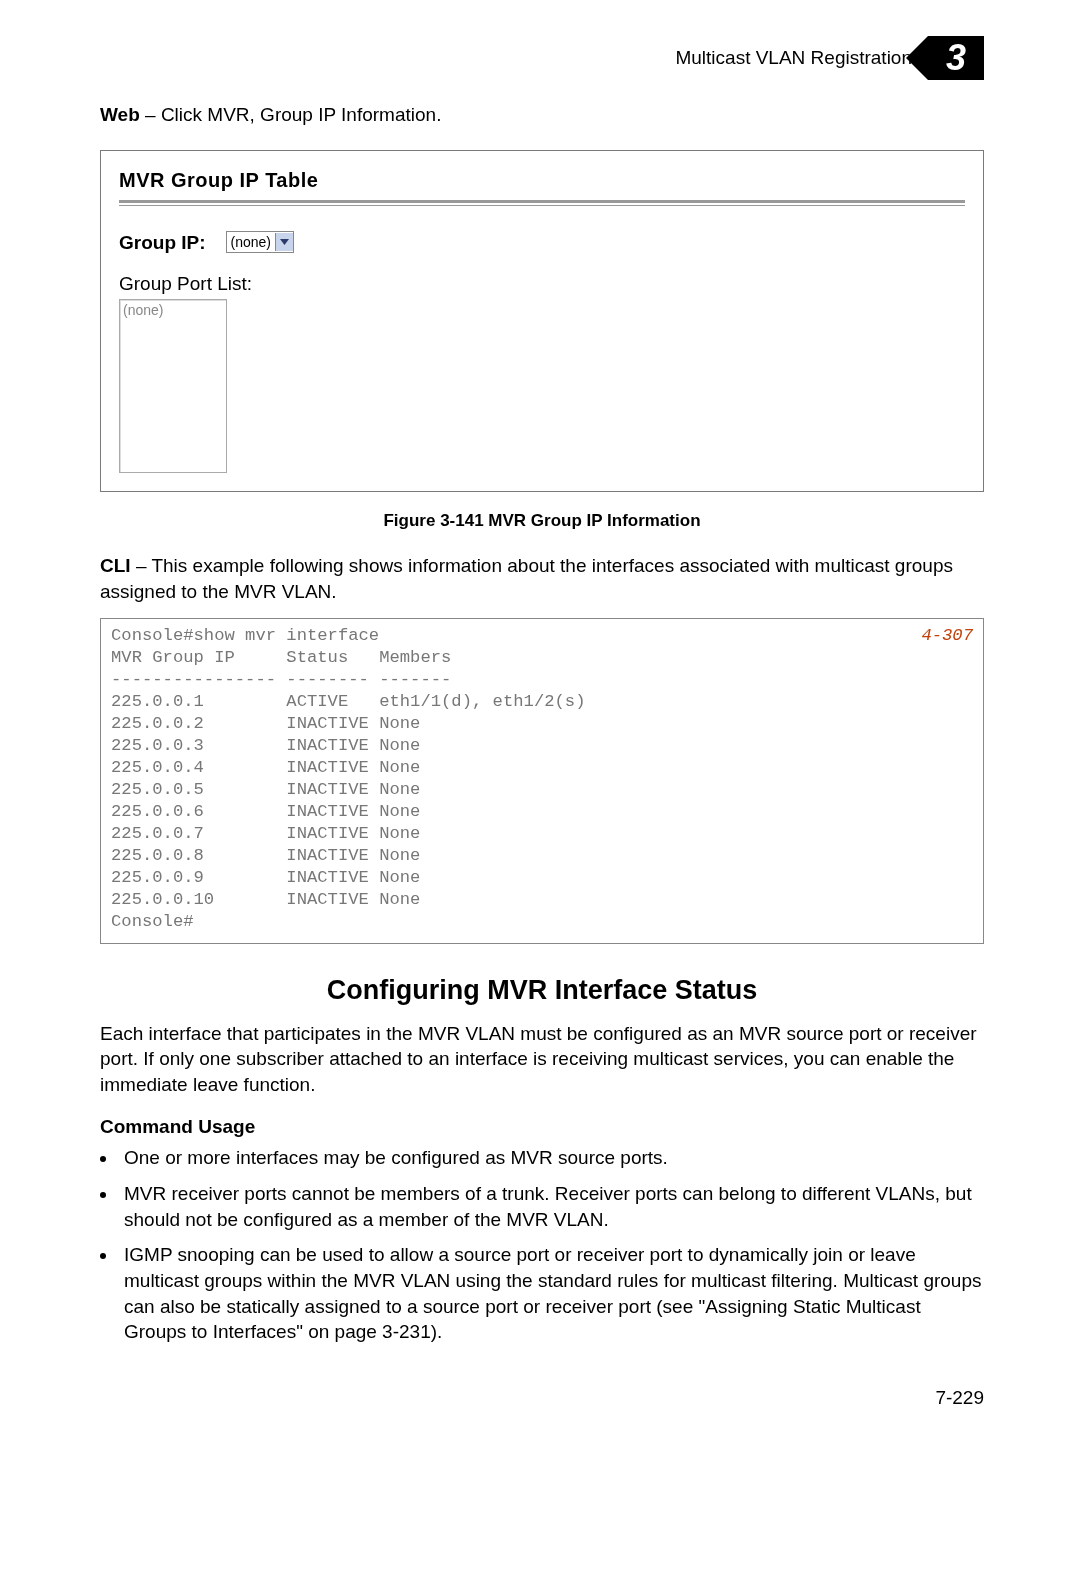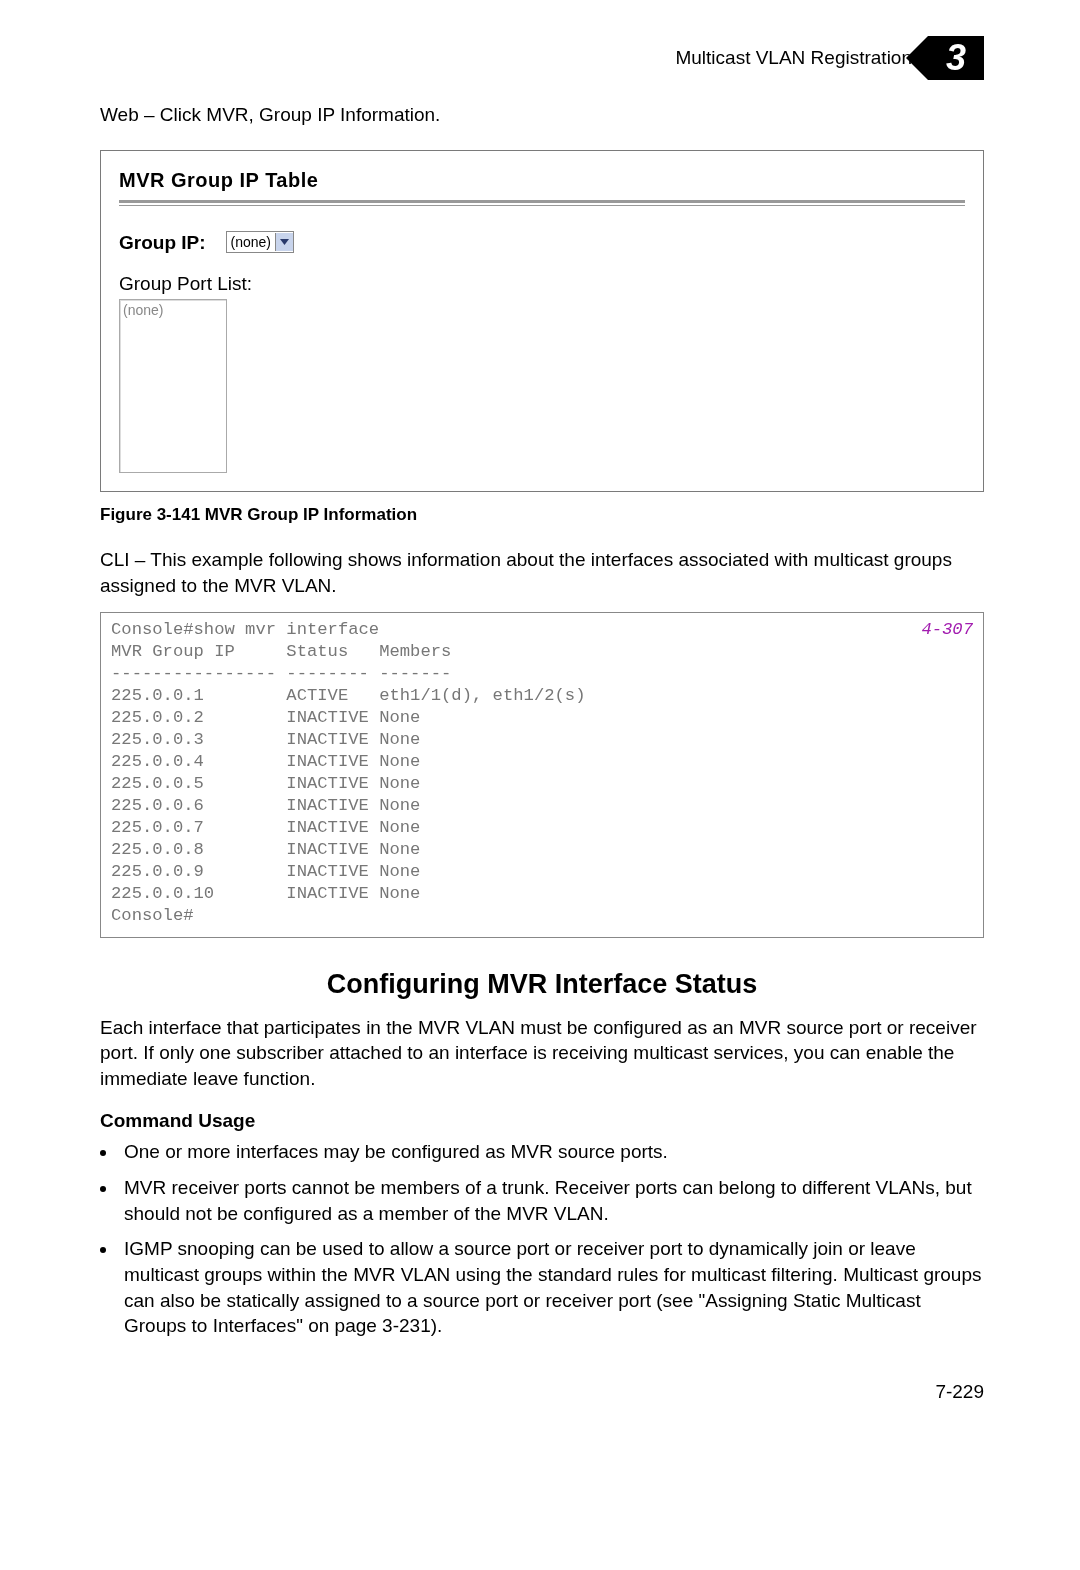--- a/index.html
+++ b/index.html
@@ -42,21 +42,21 @@
     left: -22px;
     top: 0;
     width: 0; height: 0;
     border-top: 22px solid transparent;
     border-bottom: 22px solid transparent;
     border-right: 22px solid #000;
   }
   .nav-line {
     margin: 8px 0 22px 0;
   }
-  .strong { font-weight: 400; }
+  .strong { font-weight: 700; }
   .screenshot-box {
     border: 1px solid #7a7a7a;
     padding: 16px 18px 18px 18px;
     box-sizing: border-box;
     width: 100%;
   }
   .panel-title {
     font-family: Arial, Helvetica, sans-serif;
     font-size: 20px;
     font-weight: 700;
@@ -106,44 +106,44 @@
     border: 1px solid #aaa;
     width: 100px;
     height: 170px;
     font-size: 14px;
     padding: 1px 3px;
     margin-top: 2px;
     color: #888;
     box-shadow: inset 1px 1px 0 #ddd;
   }
   .caption {
-    text-align: left;
+    text-align: center;
     font-size: 17px;
     font-weight: 700;
-    margin: 12px 0 20px 0;
+    margin: 18px 0 20px 0;
   }
   .body-p { margin: 0 0 14px 0; }
   .code-block {
     border: 1px solid #888;
     font-family: "Courier New", Courier, monospace;
     font-size: 17.2px;
     color: #777;
     padding: 6px 10px 10px 10px;
     white-space: pre;
     line-height: 1.28;
     margin-bottom: 28px;
     position: relative;
   }
   .code-ref {
     position: absolute;
     top: 6px;
     right: 10px;
     font-style: italic;
     font-family: "Courier New", Courier, monospace;
-    color: #a21caf;
+    color: #c2410c;
   }
   h2.section-title {
     font-size: 27px;
     font-weight: 700;
     margin: 0 0 12px 0;
     text-align: center;
   }
   .subhead {
     font-weight: 700;
     margin: 16px 0 6px 0;

